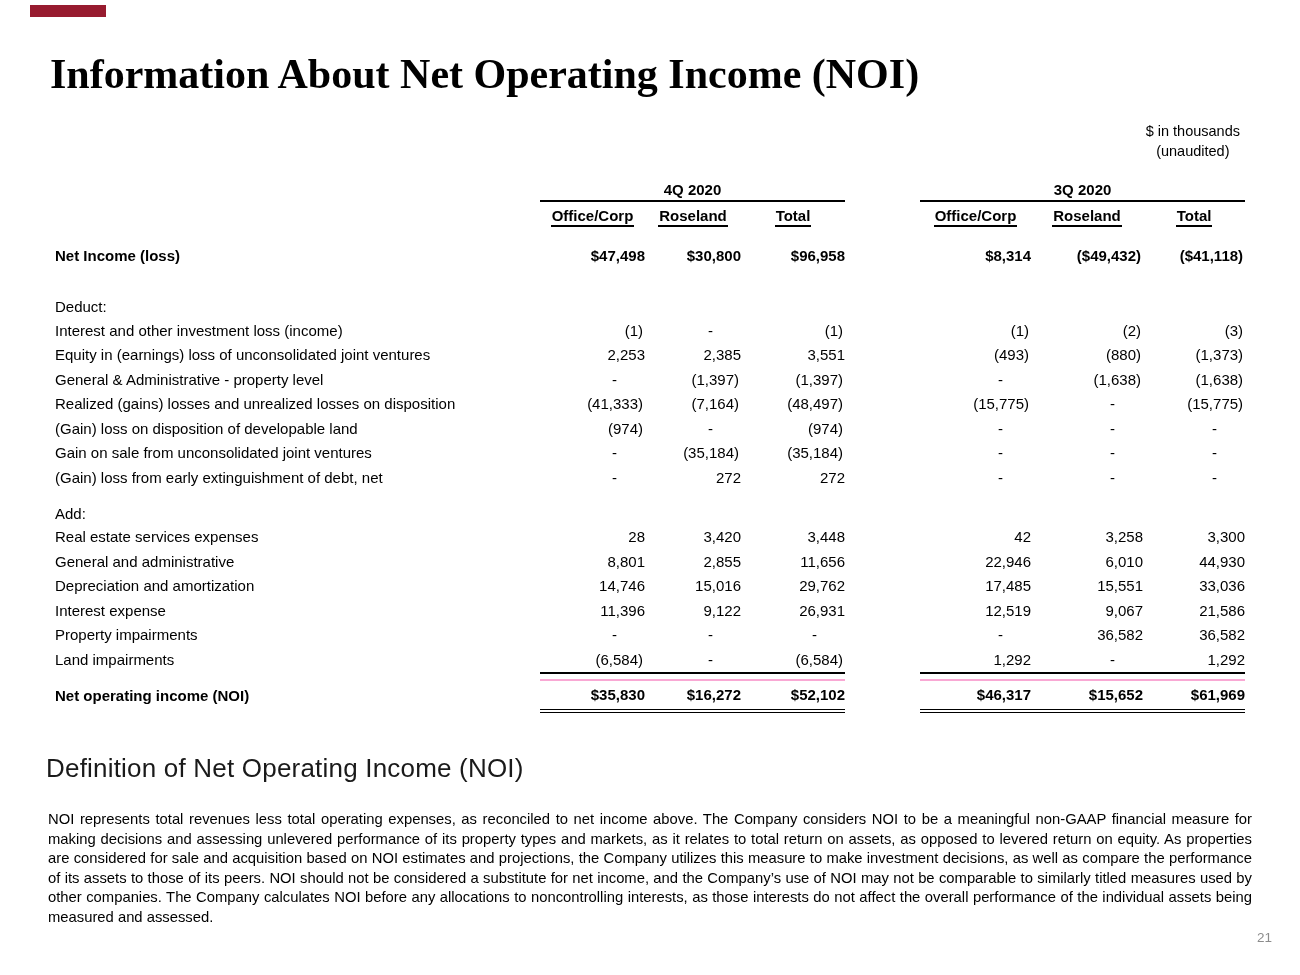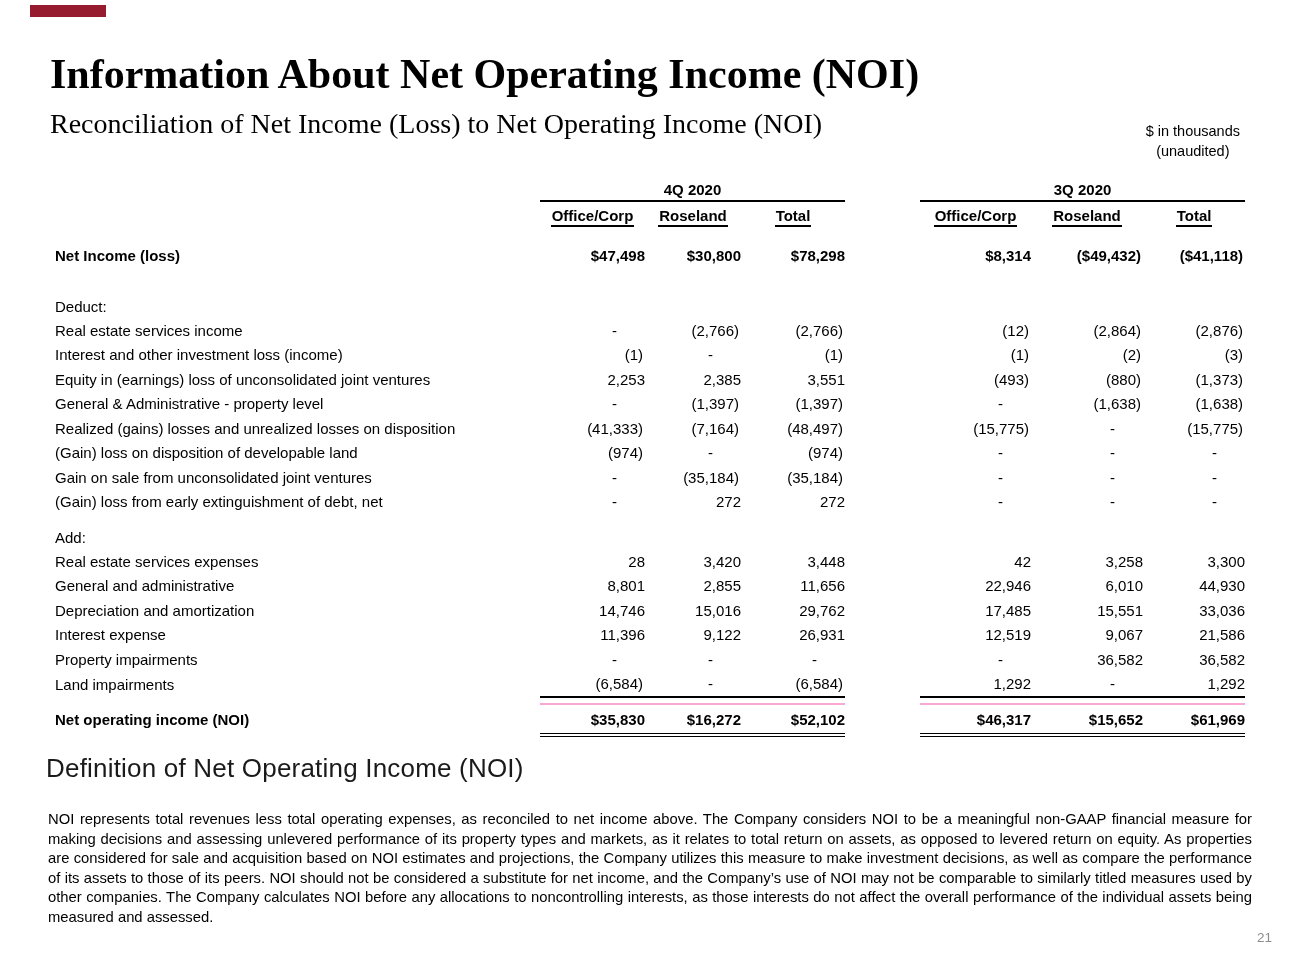--- a/index.html
+++ b/index.html
@@ -105,21 +105,20 @@
     color: #8c8c8c;
   }
 </style>
 </head>
 <body>
 
 <div class="slide">
   <div class="accent-bar" style="background: rgb(151, 27, 47);"></div>
 
   <h1 class="page-title">Information About Net Operating Income (NOI)</h1>
-  <h2 class="page-subtitle">Reconciliation of Net Income (Loss) to Net Operating Income (NOI)</h2>
 
   <div class="units-note">
     <div>$ in thousands</div>
     <div>(unaudited)</div>
   </div>
 
   <table class="fin-table">
     <colgroup>
       <col style="width:485px">
       <col style="width:105px">
@@ -147,41 +146,31 @@
           <td class="col-hdr"><span class="u">Roseland</span></td>
           <td class="col-hdr"><span class="u">Total</span></td>
         </tr>
         <tr class="gap">
           <td colspan="8" style="height: 11px;"></td>
         </tr>
         <tr class="bold-row">
           <td class="lbl">Net Income (loss)</td>
           <td class="num">$47,498</td>
           <td class="num">$30,800</td>
-          <td class="num">$78,298</td>
+          <td class="num">$96,958</td>
           <td class="spacer"></td>
           <td class="num">$8,314</td>
           <td class="num paren">($49,432)</td>
           <td class="num paren">($41,118)</td>
         </tr>
         <tr class="gap">
           <td colspan="8" style="height: 22px;"></td>
         </tr>
         <tr class="section">
           <td class="lbl" colspan="8">Deduct:</td>
-        </tr>
-        <tr class="data">
-          <td class="lbl">Real estate services income</td>
-          <td class="num dash">-</td>
-          <td class="num paren">(2,766)</td>
-          <td class="num paren">(2,766)</td>
-          <td class="spacer"></td>
-          <td class="num paren">(12)</td>
-          <td class="num paren">(2,864)</td>
-          <td class="num paren">(2,876)</td>
         </tr>
         <tr class="data">
           <td class="lbl">Interest and other investment loss (income)</td>
           <td class="num paren">(1)</td>
           <td class="num dash">-</td>
           <td class="num paren">(1)</td>
           <td class="spacer"></td>
           <td class="num paren">(1)</td>
           <td class="num paren">(2)</td>
           <td class="num paren">(3)</td>

